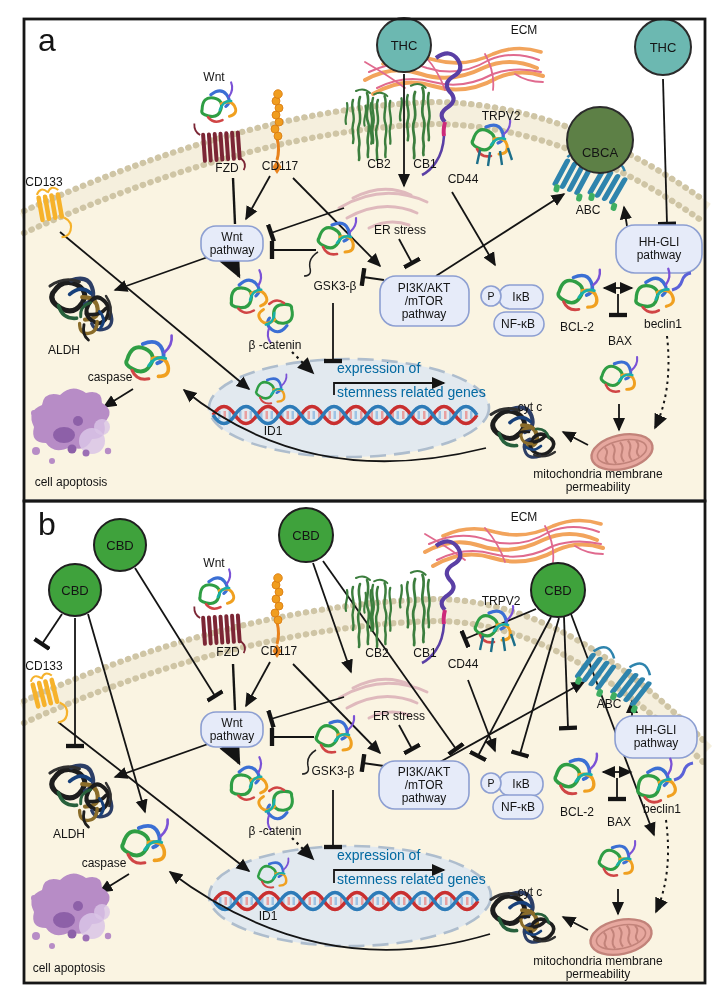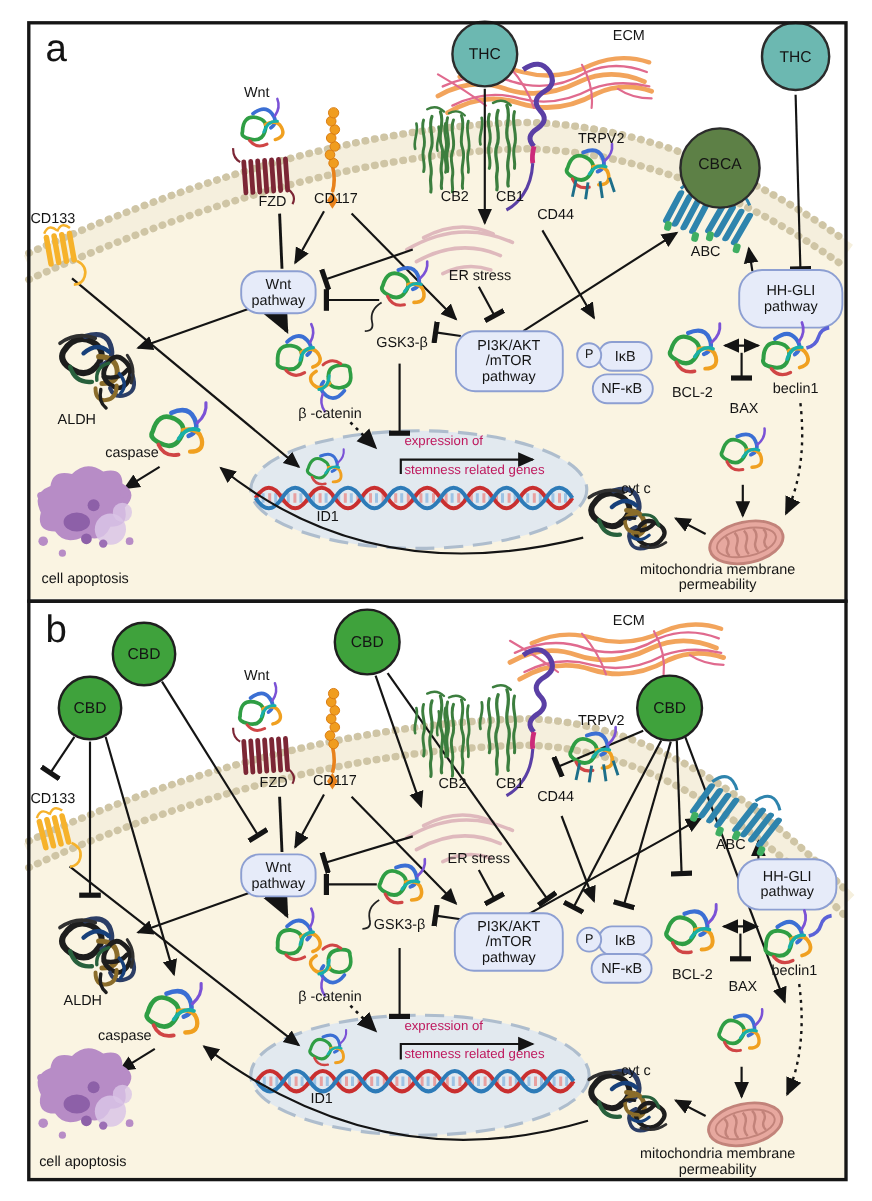--- a/index.html
+++ b/index.html
@@ -1,21 +1,21 @@
 <!DOCTYPE html>
 <html><head>
 <meta charset="utf-8">
 <style>
   html,body{margin:0;padding:0;background:#fff;}
   #fig{position:relative;width:727px;height:1001px;background:#fff;overflow:hidden;
        font-family:"Liberation Sans",sans-serif;}
   #gfx{position:absolute;left:0;top:0;}
   .lb{position:absolute;transform:translate(-50%,-50%);font-size:12px;line-height:13px;
       color:#141414;white-space:nowrap;text-align:center;}
-  .lbL{position:absolute;font-size:11px;line-height:14px;color:#be185d;white-space:nowrap;}
+  .lbL{position:absolute;font-size:14px;line-height:14px;color:#0369a1;white-space:nowrap;}
   .pl{position:absolute;font-size:32px;color:#141414;}
   .circ{font-size:13px;text-align:right;}
   .bx{font-size:12px;}
   .sm{font-size:10.5px;}
 </style>
 </head>
 <body>
 
 <div id="fig">
 
@@ -343,21 +343,21 @@
 
   <g fill="none" stroke="#161616" stroke-width="2.8">
     <rect x="24" y="19" width="681" height="482"></rect>
     <rect x="24" y="501" width="681" height="482"></rect>
   </g>
 </svg>
 
 <div class="pl" style="left:38px;top:22px">a</div>
 <div class="lb circ" style="left:404px;top:45px">THC</div>
 <div class="lb circ" style="left:663px;top:47px">THC</div>
-<div class="lb circ" style="left:600px;top:136px">CBCA</div>
+<div class="lb circ" style="left:600px;top:152px">CBCA</div>
 <div class="lb" style="left:524px;top:30px">ECM</div>
 <div class="lb" style="left:214px;top:77px">Wnt</div>
 <div class="lb" style="left:227px;top:168px">FZD</div>
 <div class="lb" style="left:280px;top:166px">CD117</div>
 <div class="lb" style="left:44px;top:182px">CD133</div>
 <div class="lb" style="left:379px;top:164px">CB2</div>
 <div class="lb" style="left:425px;top:164px">CB1</div>
 <div class="lb" style="left:463px;top:179px">CD44</div>
 <div class="lb" style="left:501px;top:116px">TRPV2</div>
 <div class="lb" style="left:588px;top:210px">ABC</div>

